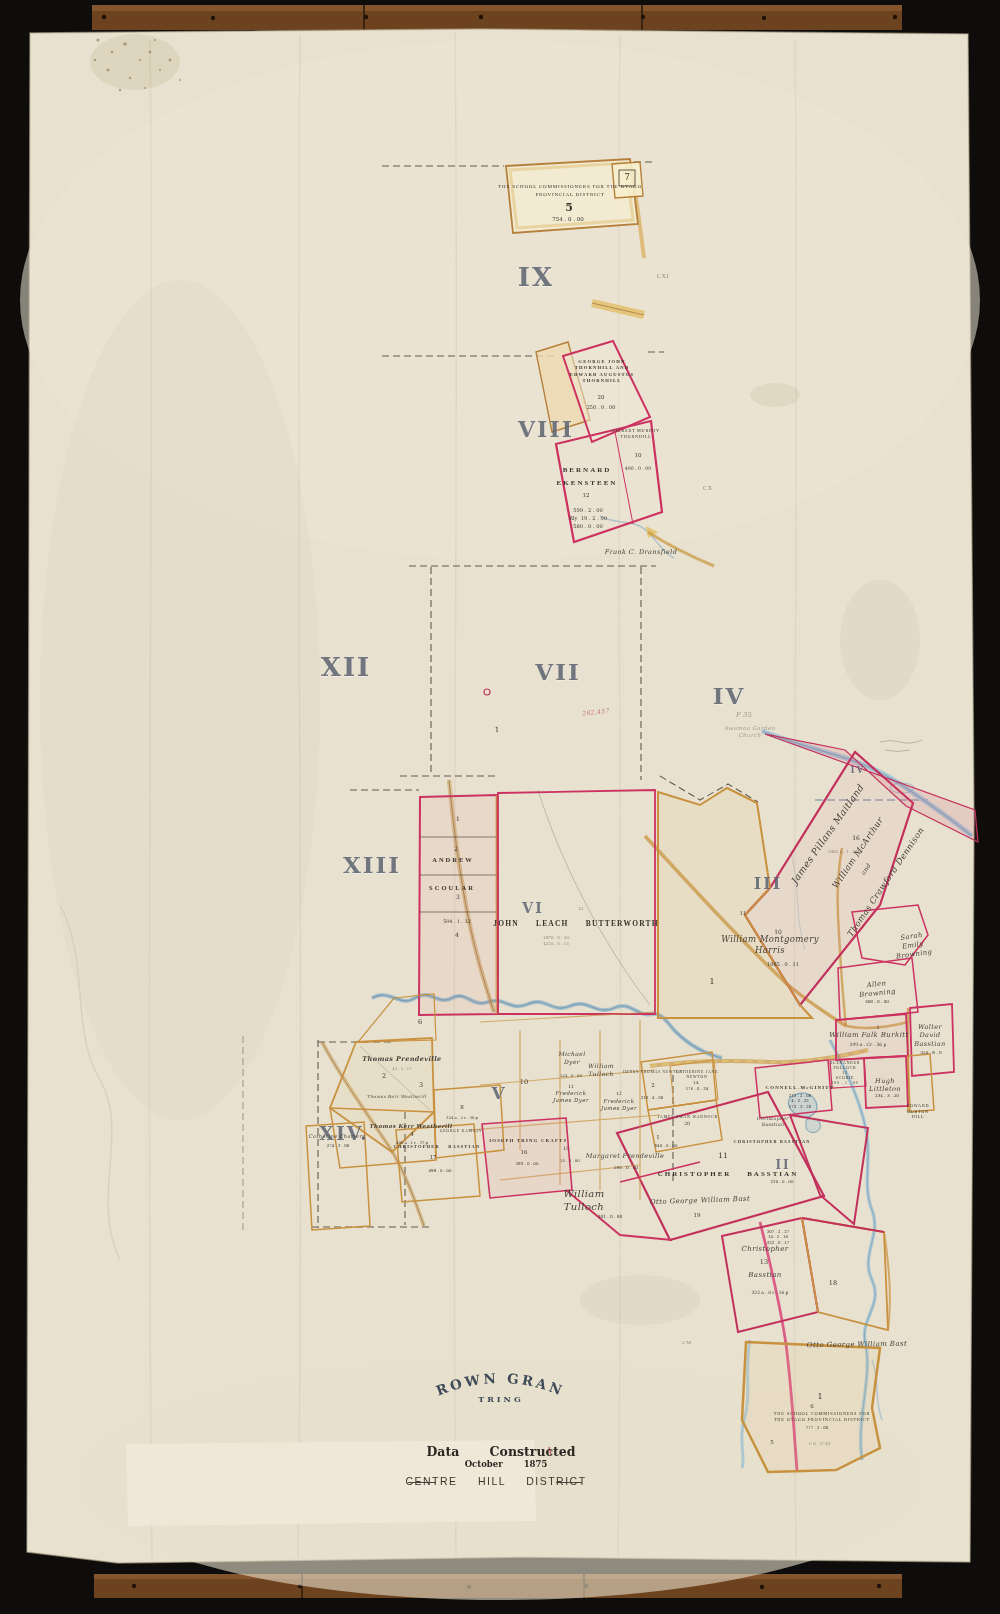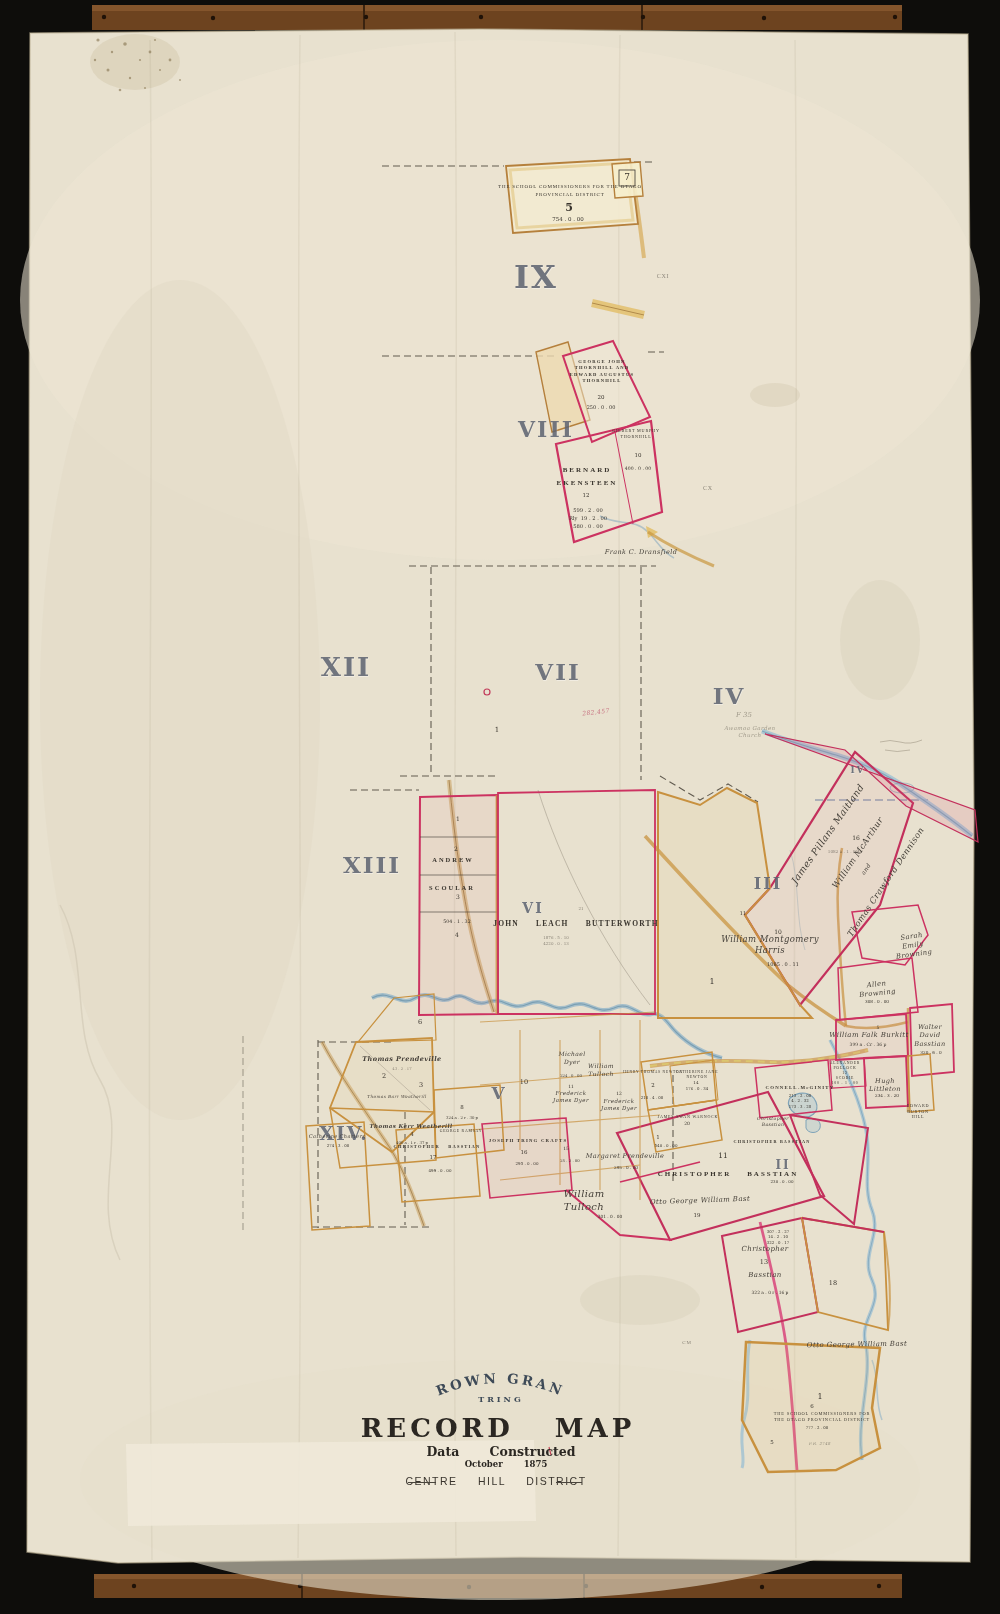--- a/index.html
+++ b/index.html
@@ -203,21 +203,21 @@
     <path d="M306,1126 L364,1122 L370,1226 L312,1230 Z" stroke="#c8913f" stroke-width="1.5"></path>
     <path d="M396,1130 L474,1124 L480,1196 L402,1202 Z" stroke="#c8913f" stroke-width="1.5"></path>
     <path d="M722,1236 L802,1218 L818,1312 L738,1332 Z" stroke="#c3305c" stroke-width="2"></path>
     <path d="M802,1218 L884,1232 L888,1330 L818,1312 Z" stroke="#c8913f" stroke-width="1.8"></path>
     <path d="M802,1218 L884,1232" stroke="#c3305c" stroke-width="2"></path>
     <path d="M746,1342 L880,1348 L872,1408 L880,1448 L836,1470 L768,1472 L742,1420 Z" stroke="#c8913f" stroke-width="2.5" fill="#e6c378" fill-opacity=".12"></path>
     <path d="M549,1447 l2,8" stroke="#c24455" stroke-width="1.2"></path>
   </g>
 </svg>
 
-  <div class="lbl rn" style="left:536px;top:278px;font-size:32px">IX</div>
+  <div class="lbl rn" style="left:536px;top:278px;font-size:26px">IX</div>
   <div class="lbl rn" style="left:546px;top:429px;font-size:22px">VIII</div>
   <div class="lbl rn" style="left:346px;top:668px;font-size:26px">XII</div>
   <div class="lbl rn" style="left:558px;top:672px;font-size:23px">VII</div>
   <div class="lbl rn" style="left:729px;top:696px;font-size:23px">IV</div>
   <div class="lbl rn" style="left:372px;top:865px;font-size:23px">XIII</div>
   <div class="lbl rn" style="left:533px;top:908px;font-size:14px">VI</div>
   <div class="lbl rn" style="left:768px;top:884px;font-size:16px">III</div>
   <div class="lbl rn" style="left:344px;top:1133px;font-size:19px">XIV.</div>
   <div class="lbl rn" style="left:499px;top:1093px;font-size:17px">V</div>
   <div class="lbl rn" style="left:783px;top:1166px;font-size:12px">II</div>
@@ -394,20 +394,19 @@
 
   <svg width="140" height="30" style="position:absolute;left:430px;top:1370px">
     <defs>
         <path id="arcp" d="M8,26 Q70,0 132,26"></path>
       </defs>
     <text class="arcfill" font-size="13.5" text-anchor="middle">
       <textPath href="#arcp" startOffset="50%">CROWN GRANT</textPath>
     </text>
   </svg>
   <div class="lbl" style="left:501px;top:1399px;font-size:8px;letter-spacing:3px;color:#3e4a57;font-weight:bold">TRING</div>
-  <div class="lbl title" style="left:498px;top:1429px;font-size:26px;letter-spacing:4px;word-spacing:28px">RECORD MAP</div>
   <div class="lbl title" style="left:501px;top:1452px;font-size:12.5px;word-spacing:26px">Data Constructed</div>
   <div class="lbl title" style="left:506px;top:1465px;font-size:8.5px;word-spacing:18px">October 1875</div>
   <div class="lbl" style="left:496px;top:1482px;font-size:10.5px;letter-spacing:1.5px;word-spacing:16px;color:#3a352e;font-family:'Liberation Sans',sans-serif">CENTRE HILL DISTRICT</div>
   <span class="rule" style="left:408px;top:1482px;width:28px"></span>
   <span class="rule" style="left:556px;top:1482px;width:26px"></span>
 
 </div>
 
 </body></html>

